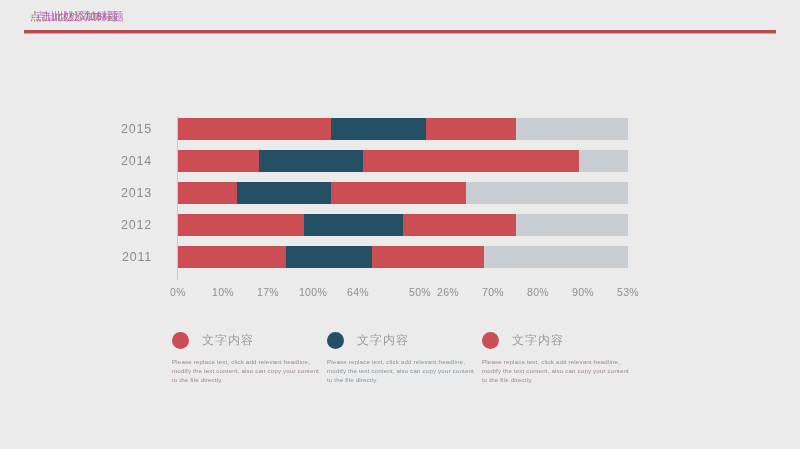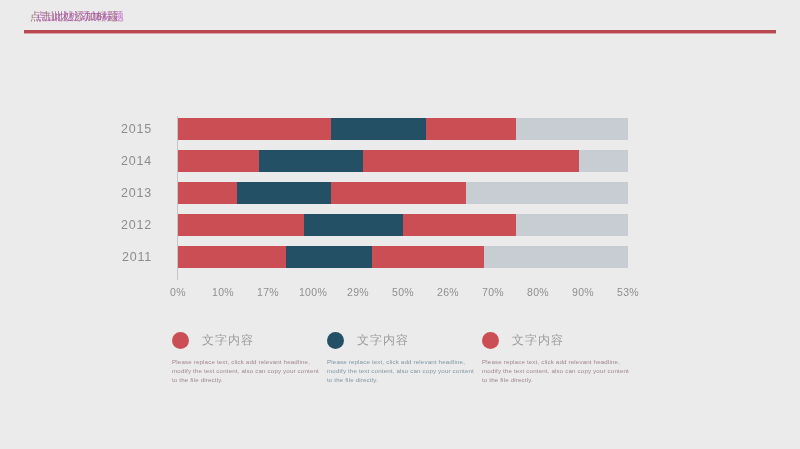--- a/index.html
+++ b/index.html
@@ -216,22 +216,22 @@
         <div class="seg" style="width: 85.5px; background: rgb(36, 80, 102);"></div>
         <div class="seg" style="width: 112.5px; background: rgb(203, 78, 85);"></div>
         <div class="seg" style="width: 144px; background: rgb(200, 205, 211);"></div>
       </div>
     </div>
   <div class="xlabels">
       <div class="xlab" style="left: 0px;">0%</div>
       <div class="xlab" style="left: 45px;">10%</div>
       <div class="xlab" style="left: 90px;">17%</div>
       <div class="xlab" style="left: 135px;">100%</div>
-      <div class="xlab" style="left: 180px;">29%</div>
-      <div class="xlab" style="left: 225px;">50%</div>
+      <div class="xlab" style="left: 180px;">64%</div>
+      <div class="xlab" style="left: 242px;">50%</div>
       <div class="xlab" style="left: 270px;">26%</div>
       <div class="xlab" style="left: 315px;">70%</div>
       <div class="xlab" style="left: 360px;">80%</div>
       <div class="xlab" style="left: 405px;">90%</div>
       <div class="xlab" style="left: 450px;">53%</div>
     </div>
 </div>
 
 <div class="legend">
     <div class="legend-item" style="left: 0px;">

